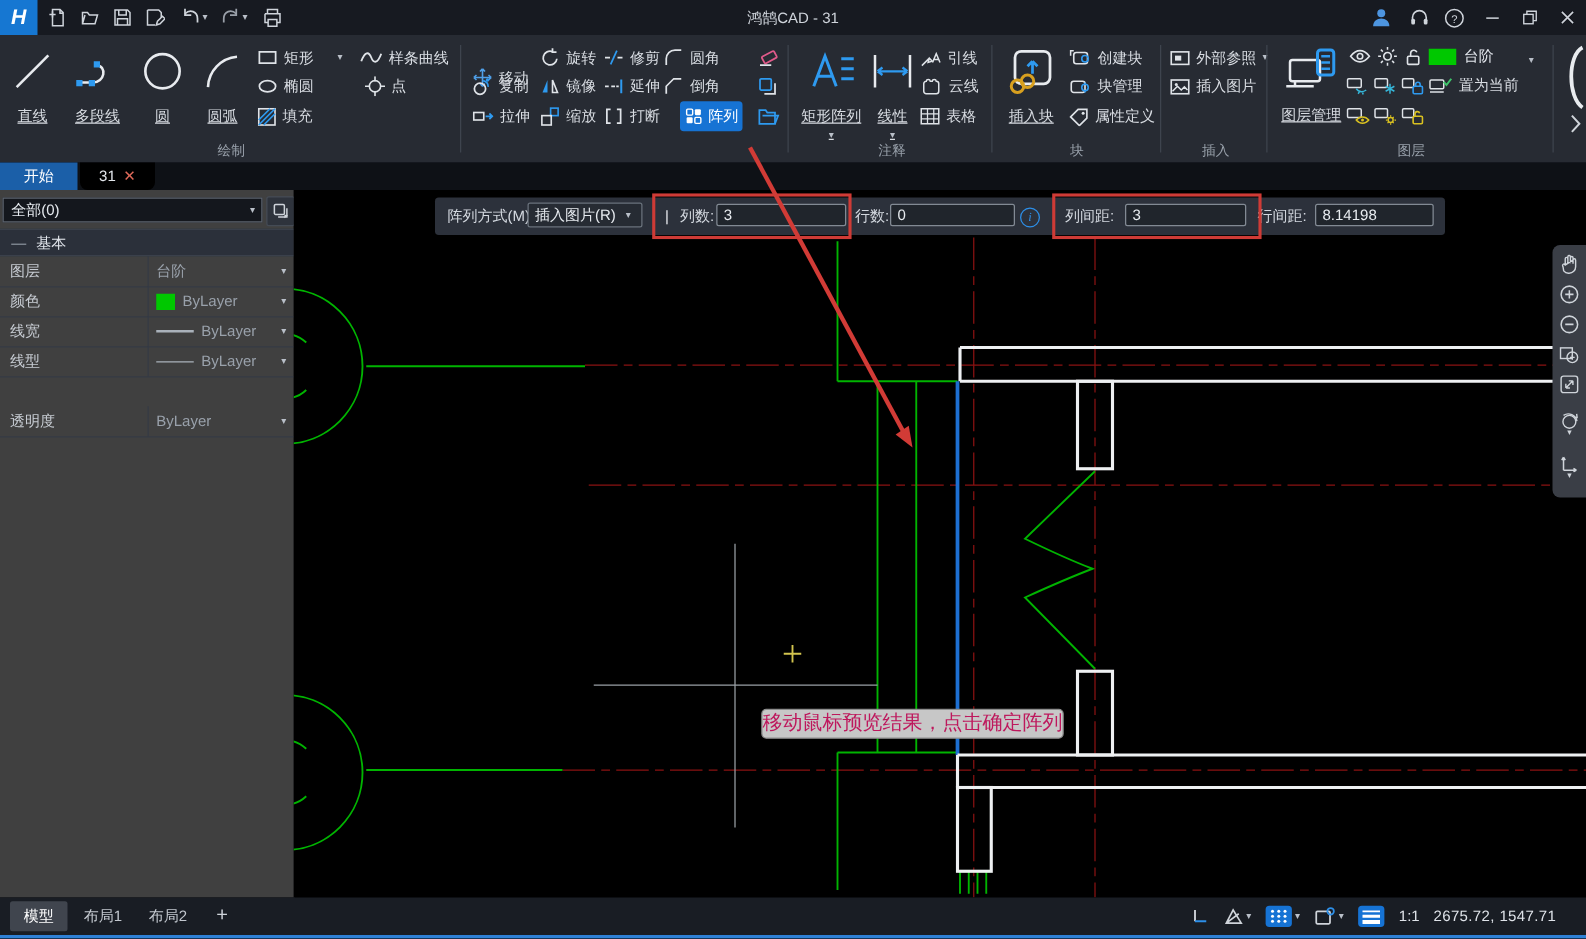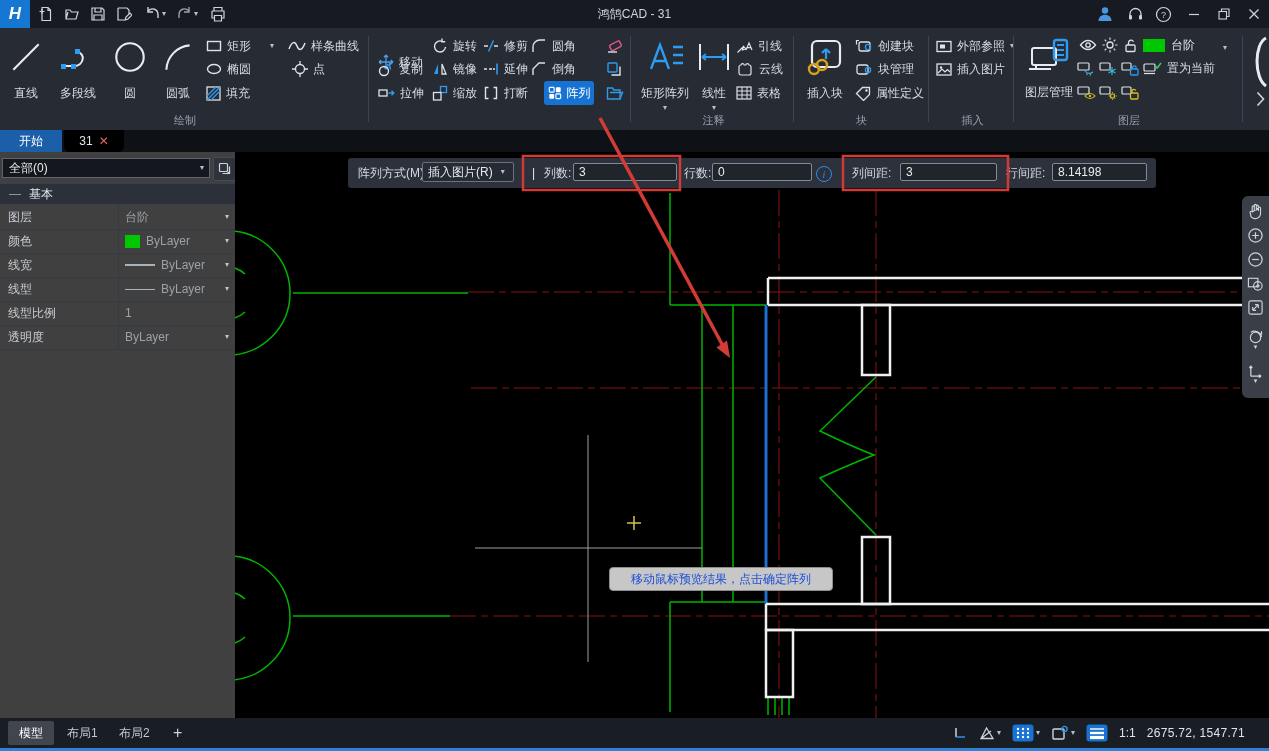--- a/index.html
+++ b/index.html
@@ -18,21 +18,21 @@
   .tb-btn{position:absolute;top:2px;width:24px;height:24px;display:flex;align-items:center;justify-content:center;cursor:default;}
   .tb-title{position:absolute;left:0;top:0;width:100%;height:28px;line-height:28px;text-align:center;
             color:#cfd4db;font-size:12px;pointer-events:none;}
   .caret{color:#b9bfc8;font-size:8px;line-height:8px;}
 
   
   .ribbon{position:absolute;left:0;top:28px;width:1269px;height:102px;background:#272b33;border-bottom:1px solid #10131a;}
   .rib-sec{position:absolute;top:0;height:102px;}
   .sec-label{position:absolute;bottom:2px;left:0;width:100%;text-align:center;font-size:11px;color:#98a0aa;}
   .vdiv{position:absolute;top:8px;height:86px;width:1px;background:#3e444e;}
-  .bigbtn{position:absolute;top:3px;display:flex;flex-direction:column;align-items:center;gap:2px;color:#d8dce2;}
+  .bigbtn{position:absolute;top:3px;display:flex;flex-direction:column;align-items:center;gap:2px;color:#d8dce2;text-decoration:underline;}
   .bigbtn .glyph{height:52px;display:flex;align-items:center;justify-content:center;}
   .smallbtn{position:absolute;height:20px;display:flex;align-items:center;gap:5px;color:#d8dce2;white-space:nowrap;}
   .hl-blue{background:#1673d4;border-radius:3px;color:#fff;}
 
   
   .tabbar{position:absolute;left:0;top:130px;width:1269px;height:22px;background:#0e1116;}
   .doc-tab{position:absolute;top:0;height:22px;display:flex;align-items:center;justify-content:center;gap:6px;font-size:12px;}
   .tab-start{left:0;width:62px;background:#1b5fa8;color:#fff;border-radius:0 0 0 0;}
   .tab-doc{left:64px;width:60px;background:#000000;color:#e3e7ec;border-radius:0 0 6px 6px;}
   .tab-close{color:#e06a5a;font-size:12px;}
@@ -63,22 +63,22 @@
             color:#d4d9e0;}
   .ab-item{position:absolute;top:0;height:30px;display:flex;align-items:center;}
   .ab-input{position:absolute;top:5px;height:18px;background:#20252c;border:1px solid #828a94;border-radius:2px;
             color:#e8ecf0;display:flex;align-items:center;padding-left:5px;box-sizing:border-box;}
   .ab-select{position:absolute;top:4px;height:20px;background:#262b33;border:1px solid #6a727c;border-radius:2px;
              color:#e6eaef;display:flex;align-items:center;padding:0 5px;box-sizing:border-box;gap:8px;}
   .info-i{position:absolute;top:8px;width:14px;height:14px;border:1px solid #2d8fe8;border-radius:50%;color:#2d8fe8;
           font-size:10px;font-style:italic;display:flex;align-items:center;justify-content:center;font-family:"Liberation Serif",serif;}
 
   
-  .cad-tooltip{position:absolute;left:374px;top:415px;height:22px;line-height:22px;background:#c7c7c7;color:#1d4ed8;
-               border:1px solid #8d8d8d;border-radius:4px;padding:0 21px;font-size:12px;white-space:nowrap;}
+  .cad-tooltip{position:absolute;left:374px;top:415px;height:22px;line-height:22px;background:#c7c7c7;color:#be185d;
+               border:1px solid #8d8d8d;border-radius:4px;padding:0 0;font-size:16px;white-space:nowrap;}
 
   
   .navbar{position:absolute;left:1007px;top:44px;width:27px;height:202px;background:#3a3e46;border-radius:6px 0 0 6px;
           display:flex;flex-direction:column;align-items:center;padding-top:4px;box-sizing:border-box;gap:2px;}
   .nav-btn{width:22px;height:22px;display:flex;align-items:center;justify-content:center;flex-direction:column;}
   .nav-caret{color:#cfd4da;font-size:7px;line-height:6px;}
 
   
   .statusbar{position:absolute;left:0;top:718px;width:1269px;height:30px;background:#191d24;}
   .mtab{position:absolute;top:3px;height:24px;display:flex;align-items:center;padding:0 11px;color:#c3c8cf;}
@@ -691,26 +691,20 @@
           <span>ByLayer</span>
           <span class="caret">▾</span>
         </span>
     </div>
     <div class="prow" style="top:125px">
       <span class="plabel">线型</span>
       <span class="pval">
           <span class="lt-line"></span>
           <span>ByLayer</span>
           <span class="caret">▾</span>
-        </span>
-    </div>
-    <div class="prow" style="top:149px">
-      <span class="plabel">线型比例</span>
-      <span class="pval">
-          <span>1</span>
         </span>
     </div>
     <div class="prow" style="top:173px">
       <span class="plabel">透明度</span>
       <span class="pval">
           <span>ByLayer</span>
           <span class="caret">▾</span>
         </span>
     </div>
   </div>

